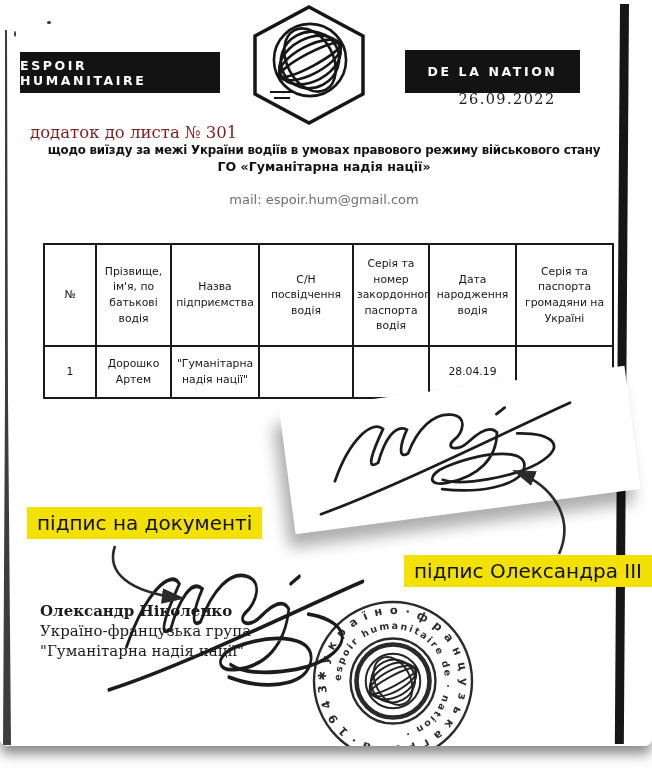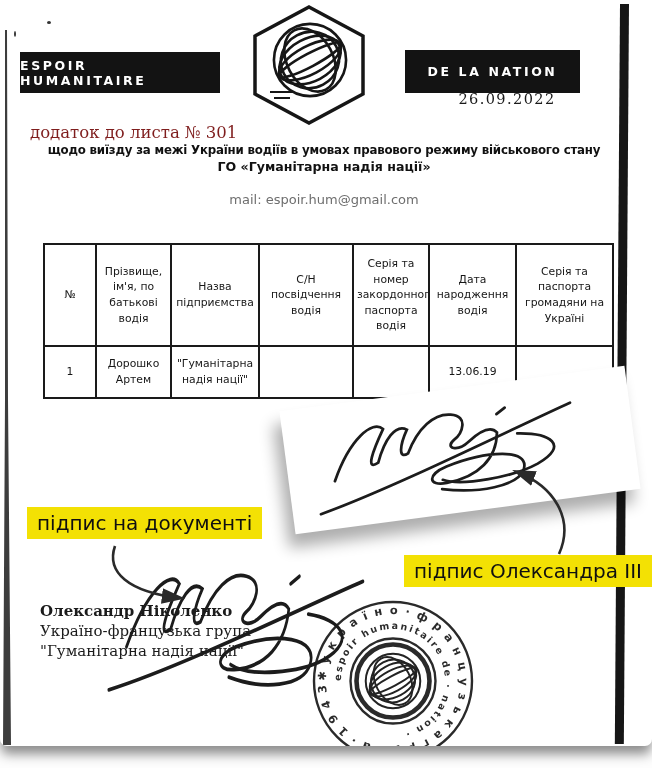--- a/index.html
+++ b/index.html
@@ -154,21 +154,21 @@
       <td>Серія та номер закордонного паспорта водія</td>
       <td>Дата народження водія</td>
       <td>Серія та паспорта громадяни на Україні</td>
     </tr>
     <tr class="row1">
       <td>1</td>
       <td>Дорошко Артем</td>
       <td>"Гуманітарна надія нації"</td>
       <td></td>
       <td></td>
-      <td>13.06.19</td>
+      <td>28.04.19</td>
       <td></td>
     </tr>
   </tbody>
     </table>
 
   <div class="sig-card">
     <svg width="326" height="118" viewBox="0 0 340 130">
       <use href="#sig"></use>
     </svg>
   </div>

